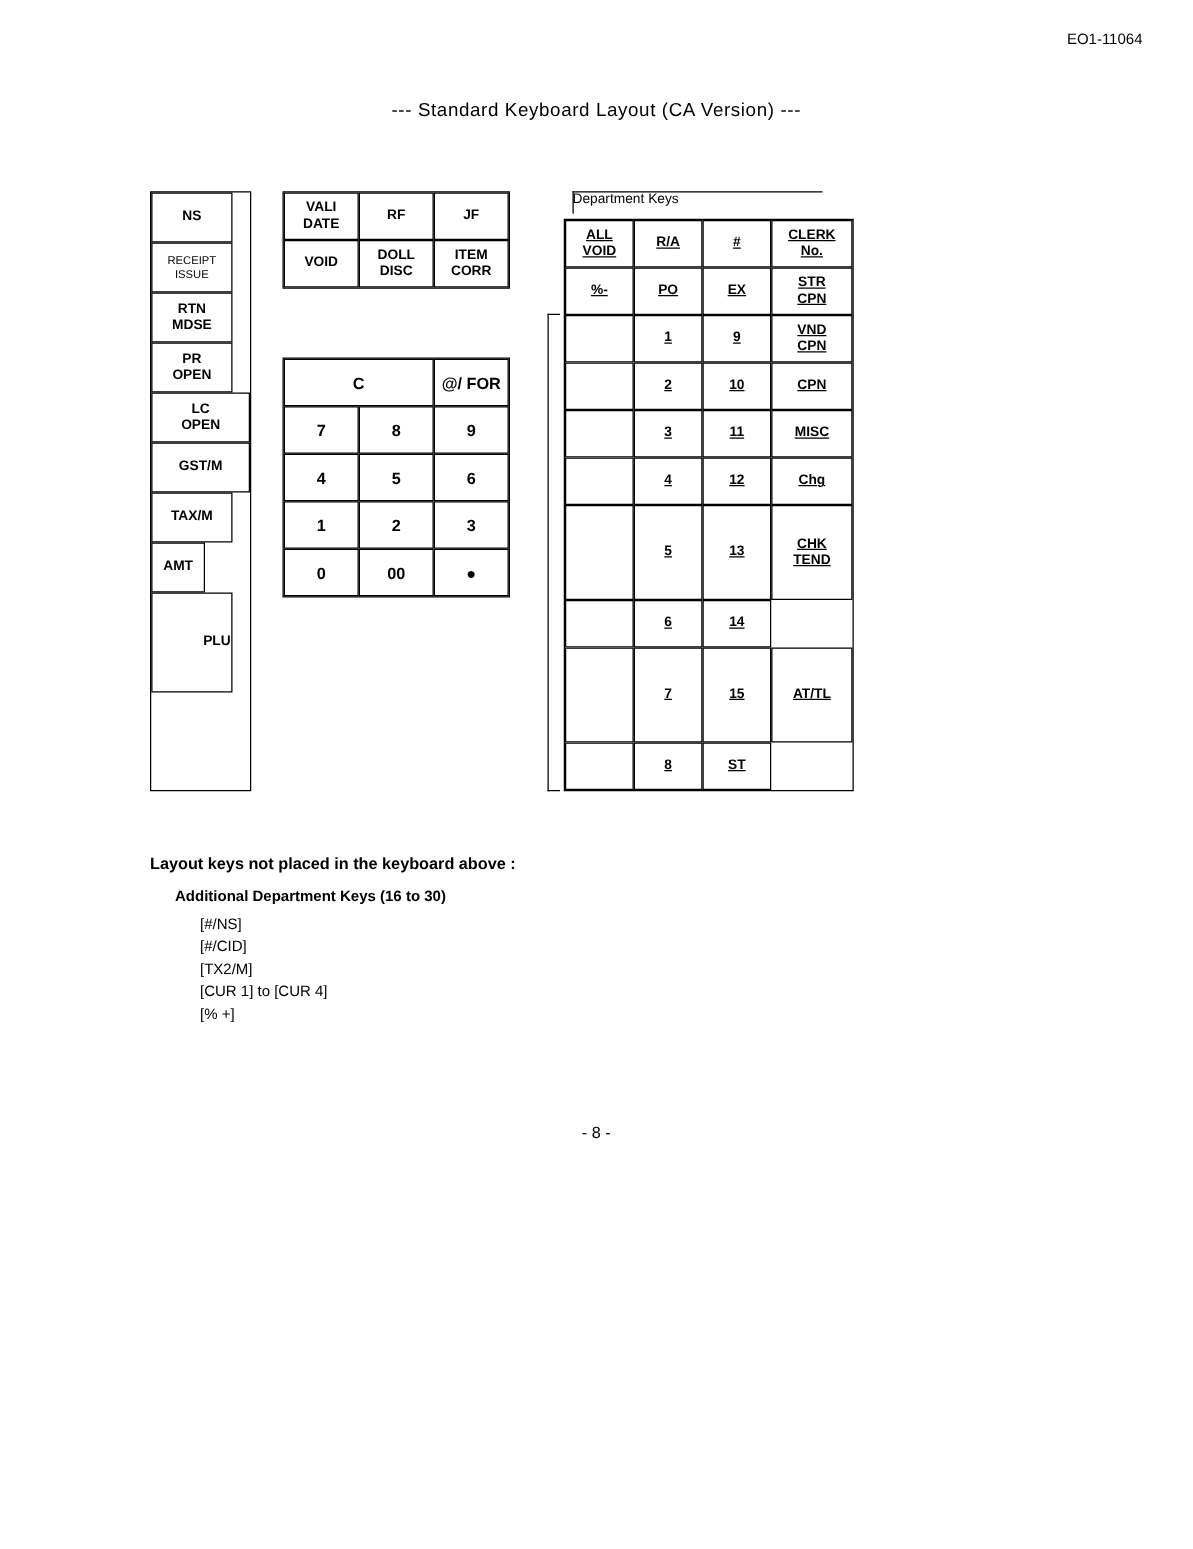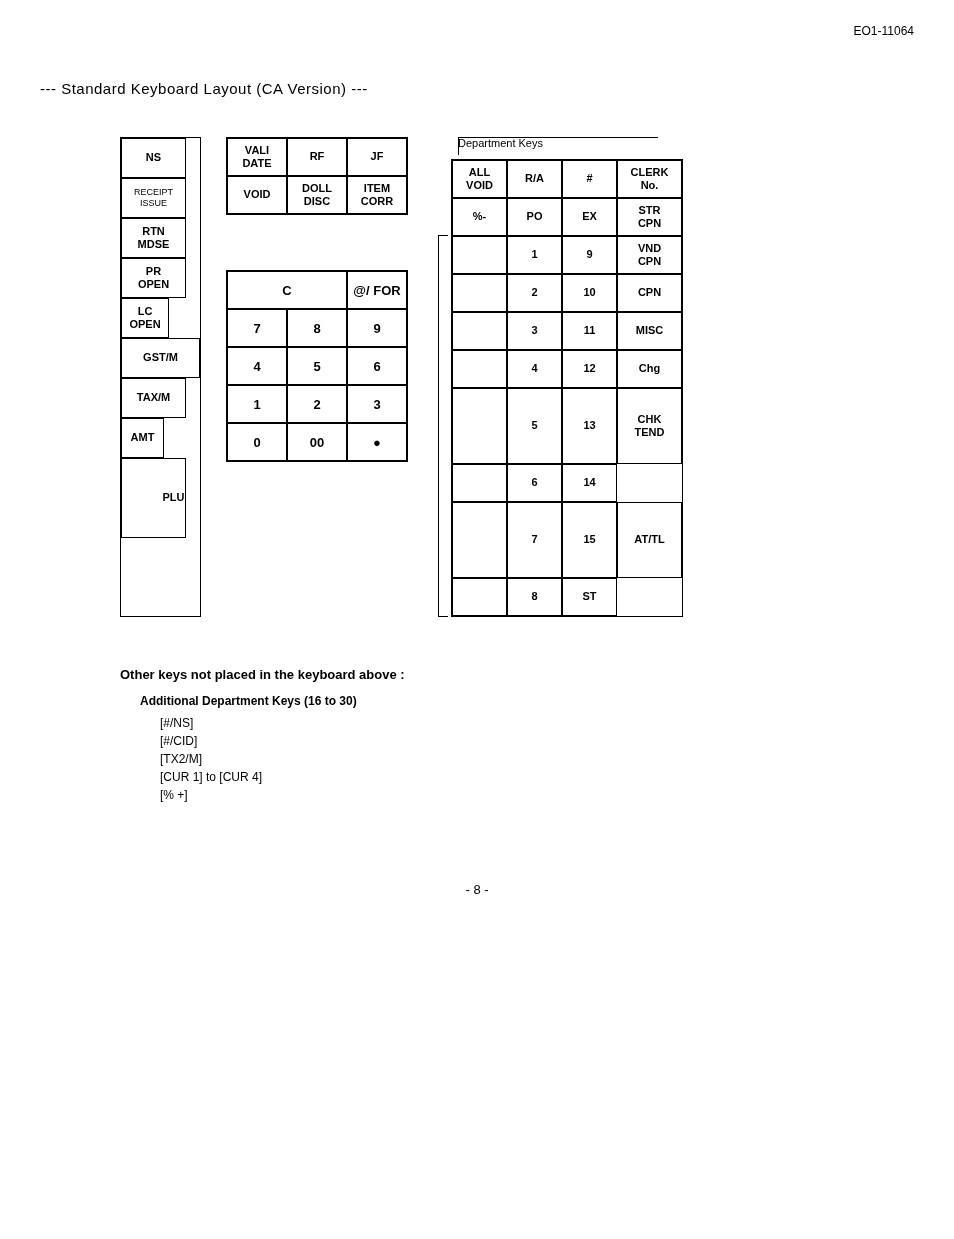--- a/index.html
+++ b/index.html
@@ -14,24 +14,24 @@
     }
 
     .doc-id {
       position: absolute;
       top: 24px;
       right: 40px;
       font-size: 12px;
     }
 
     .page-title {
-      text-align: left;
+      text-align: center;
       font-size: 15px;
       margin-top: 60px;
-      margin-bottom: 40px;
+      margin-bottom: 56px;
       font-weight: normal;
       letter-spacing: 0.5px;
     }
 
     
     .left-keys {
       display: flex;
       flex-direction: column;
       border: 1.5px solid #000;
     }
@@ -153,37 +153,38 @@
       margin-top: 10px;
     }
 
     .section-gap {
       width: 25px;
     }
 
     .dept-area {
       display: flex;
       flex-direction: column;
+      text-decoration: underline;
     }
   </style>
 </head>
 <body>
 
 <div class="doc-id">EO1-11064</div>
 
 <div class="page-title">---   Standard Keyboard Layout (CA Version)   ---</div>
 
 <div class="full-keyboard">
 
   <div class="left-keys">
     <div class="key-cell" style="width:65px;min-height:40px;">NS</div>
     <div class="key-cell" style="width:65px;min-height:40px;font-size:9px;font-weight:normal;">RECEIPT<br>ISSUE</div>
     <div class="key-cell" style="width:65px;min-height:40px;">RTN<br>MDSE</div>
     <div class="key-cell" style="width:65px;min-height:40px;">PR<br>OPEN</div>
-    <div class="key-cell" style="width:48px;min-height:40px;">LC<br>OPEN</div>
+    <div class="key-cell" style="width:79px;min-height:40px;">LC<br>OPEN</div>
     <div class="key-cell" style="width:79px;min-height:40px;">GST/M</div>
     <div class="key-cell" style="width:65px;min-height:40px;">TAX/M</div>
     <div class="key-cell" style="width:43px;min-height:40px;">AMT</div>
     <div class="key-cell" style="width:65px;min-height:80px;padding-left:40px;">PLU</div>
   </div>
 
   <div class="section-gap"></div>
 
   <div style="display:flex;flex-direction:column;">
 
@@ -311,21 +312,21 @@
           <div class="dept-cell w-key">8</div>
           <div class="dept-cell w-key">ST</div>
           <div class="dept-cell w-label" style="border:none;"></div>
         </div>
       </div>
     </div>
   </div>
 </div>
 
 <div class="other-keys-section">
-  <div class="other-keys-title">Other keys not placed in the keyboard above :</div>
+  <div class="other-keys-title">Layout keys not placed in the keyboard above :</div>
   <div class="additional-title">Additional Department Keys (16 to 30)</div>
   <div class="additional-item">[#/NS]</div>
   <div class="additional-item">[#/CID]</div>
   <div class="additional-item">[TX2/M]</div>
   <div class="additional-item">[CUR 1] to [CUR 4]</div>
   <div class="additional-item">[% +]</div>
 </div>
 
 <div class="page-num">- 8 -</div>
 

